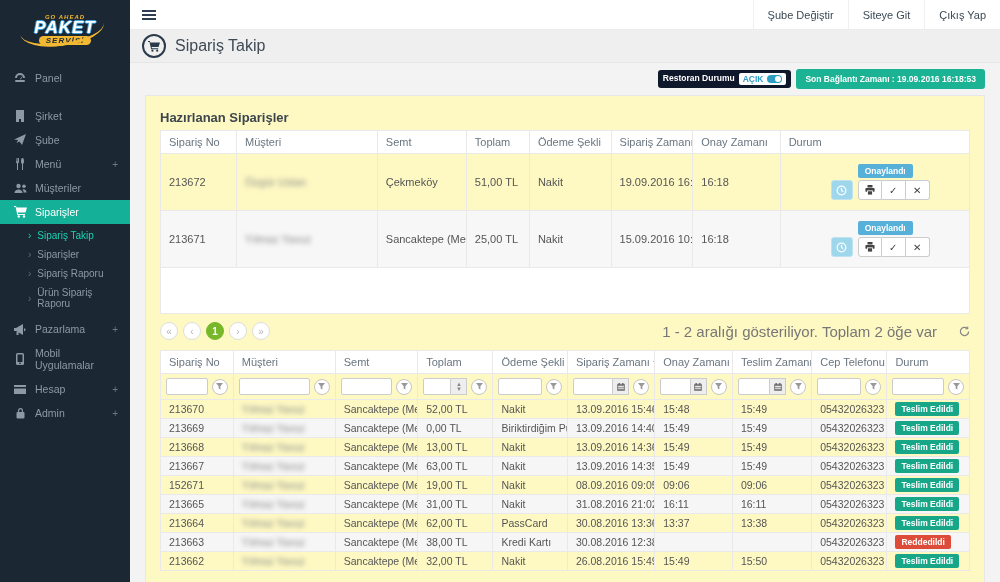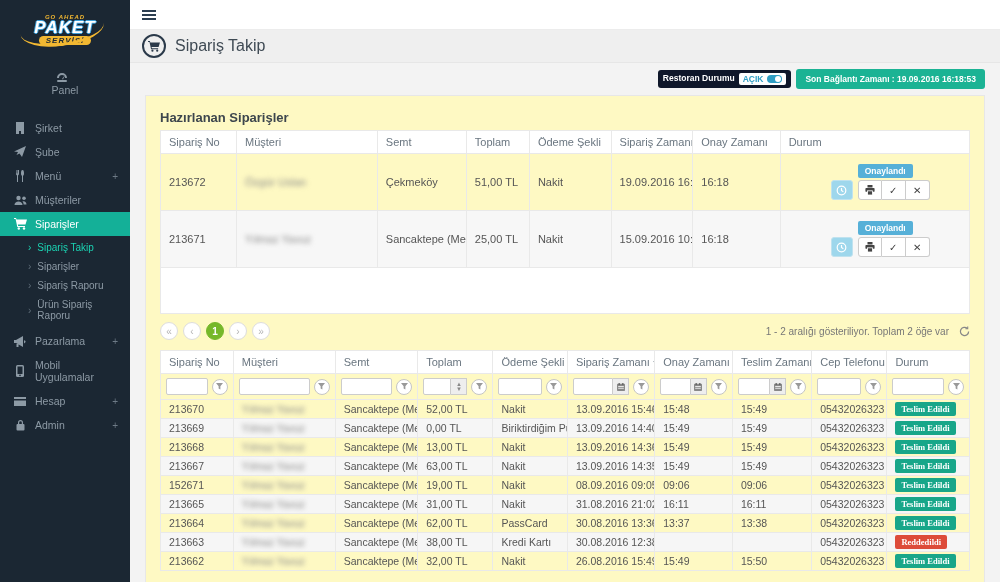--- a/index.html
+++ b/index.html
@@ -9,21 +9,21 @@
   
   .sidebar { position:absolute; left:0; top:0; width:130px; height:582px; background:#1b2733; z-index:5; }
   .logo-box { height:58px; display:flex; flex-direction:column; align-items:center; justify-content:center; position:relative; }
   .logo-swoosh { position:absolute; width:84px; height:34px; border-bottom:3px solid #f2b832; border-radius:50%; transform:rotate(-8deg); top:12px; left:20px; }
   .logo-top { font-size:6px; color:#f2b832; font-style:italic; letter-spacing:1px; font-weight:bold; }
   .logo-main { font-size:17px; font-weight:bold; font-style:italic; color:#fff; letter-spacing:1px; line-height:15px;
                text-shadow:-1px 0 #3d9fd8, 0 1px #3d9fd8, 1px 0 #3d9fd8, 0 -1px #3d9fd8; }
   .logo-sub { font-size:8px; font-weight:bold; font-style:italic; color:#1b2733; background:#f2b832; padding:0 7px; border-radius:5px; letter-spacing:1px; margin-top:1px; }
   .nav { margin-top:8px; }
   .nav-item { display:flex; align-items:center; padding:6px 12px; color:#8d9aa5; font-size:10.5px; cursor:pointer; position:relative; }
-  .nav-item.first { margin-bottom:14px;flex-direction:column; }
+  .nav-item.first { margin-bottom:14px; }
   .nav-item .nav-ico { width:16px; display:inline-flex; justify-content:center; margin-right:7px; flex:none; }
   .nav-item svg { fill:#8d9aa5; }
   .nav-item.active { background:#14b098; color:#fff; }
   .nav-item.active svg { fill:#fff; }
   .nav-plus { margin-left:auto; font-size:10px; color:#6d7a86; }
   .subnav { padding:2px 0 4px 0; }
   .subnav-item { display:flex; align-items:center; padding:4px 12px 4px 28px; font-size:10px; color:#8d9aa5; cursor:pointer; }
   .subnav-item .arr { margin-right:6px; font-size:10px; color:#5f6d79; }
   .subnav-item.active { color:#1bd2b2; }
   .subnav-item.active .arr { color:#1bd2b2; }
@@ -70,35 +70,35 @@
   .btn-group { display:flex; }
   .btn-w { width:24px; height:20px; background:#fff; border:1px solid #ccc; display:flex; align-items:center; justify-content:center; font-size:10px; color:#444; cursor:pointer; }
   .btn-w + .btn-w { border-left:none; }
   .btn-group .btn-w:first-child { border-radius:3px 0 0 3px; }
   .btn-group .btn-w:last-child { border-radius:0 3px 3px 0; }
 
   
   .pager-row { display:flex; align-items:center; margin:8px 0 10px 0; }
   .pg { width:18px; height:18px; border:1px solid #ddd; border-radius:50%; background:#fff; color:#b5b5b5; font-size:10px; display:flex; align-items:center; justify-content:center; margin-right:5px; cursor:pointer; }
   .pg.current { background:#76b82a; border-color:#76b82a; color:#fff; font-weight:bold; }
-  .pager-summary { margin-left:auto; font-size:10px; color:#777; display:flex; align-items:center; gap:10px; }
+  .pager-summary { margin-left:auto; font-size:15px; color:#777; display:flex; align-items:center; gap:22px; }
   .refresh { cursor:pointer; display:flex; }
 
   
   .t2 .f-cell { padding:4px 5px; }
   .f-wrap { display:flex; align-items:center; gap:4px; }
   .f-input { height:17px; border:1px solid #ccc; border-radius:2px; width:100%; min-width:0; flex:1; font-size:10px; padding:0 3px; }
   .f-addon { height:17px; width:16px; background:#eee; border:1px solid #ccc; border-left:none; display:flex; align-items:center; justify-content:center; flex:none; }
   .f-join { display:flex; flex:1; min-width:0; }
   .f-join .f-input { border-radius:2px 0 0 2px; }
   .f-filter { width:16px; height:16px; border:1px solid #c5c5c5; border-radius:50%; display:flex; align-items:center; justify-content:center; flex:none; background:#fff; cursor:pointer; }
   .spin { display:flex; flex-direction:column; justify-content:center; font-size:6px; color:#888; line-height:5px; }
 
   
-  .badge-status { color:#fff; font-size:8.5px; font-weight:bold; padding:2px 6px; border-radius:2px; display:inline-block;font-family:Liberation Serif, serif; }
+  .badge-status { color:#fff; font-size:8.5px; font-weight:bold; padding:2px 6px; border-radius:2px; display:inline-block; }
   .badge-status.delivered { background:#18a689; }
   .badge-status.rejected { background:#dd4b39; }
 
   .sort-caret { display:inline-block; margin-left:3px; width:0; height:0; border-left:3px solid transparent; border-right:3px solid transparent; border-top:4px solid #8a959e; vertical-align:middle; }
 </style>
 </head>
 <body>
 
 <div class="sidebar">
   <div class="logo-box">
@@ -221,20 +221,25 @@
     </div>
   </div>
 </div>
 
 <div class="topbar">
   <div class="hamburger">
       <i></i>
       <i></i>
       <i></i>
     </div>
+  <div class="top-links">
+    <span class="top-link">Şube Değiştir</span>
+    <span class="top-link">Siteye Git</span>
+    <span class="top-link">Çıkış Yap</span>
+  </div>
 </div>
 
 <div class="title-band">
   <span class="title-circle">
     <svg width="12" height="11" viewBox="0 0 13 12" fill="#2b3a4a">
         <path d="M0 0h2l.5 1.5H13l-1.5 5H3.8L4.2 8H11v1H3.3L1.6 1H0V0z"></path>
         <circle cx="4.8" cy="10.5" r="1.2"></circle>
         <circle cx="10" cy="10.5" r="1.2"></circle>
       </svg>
   </span>

